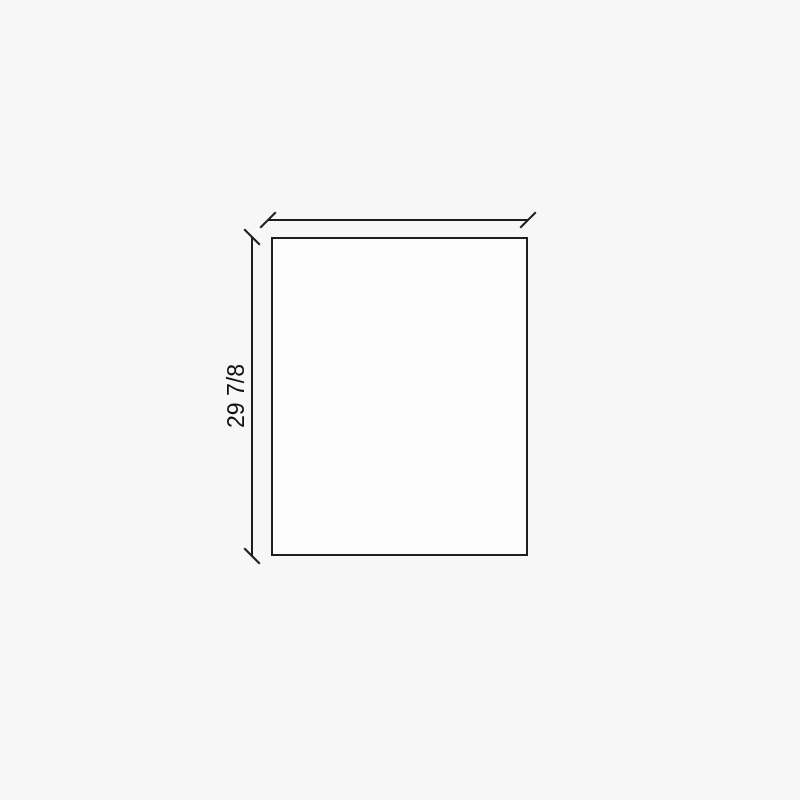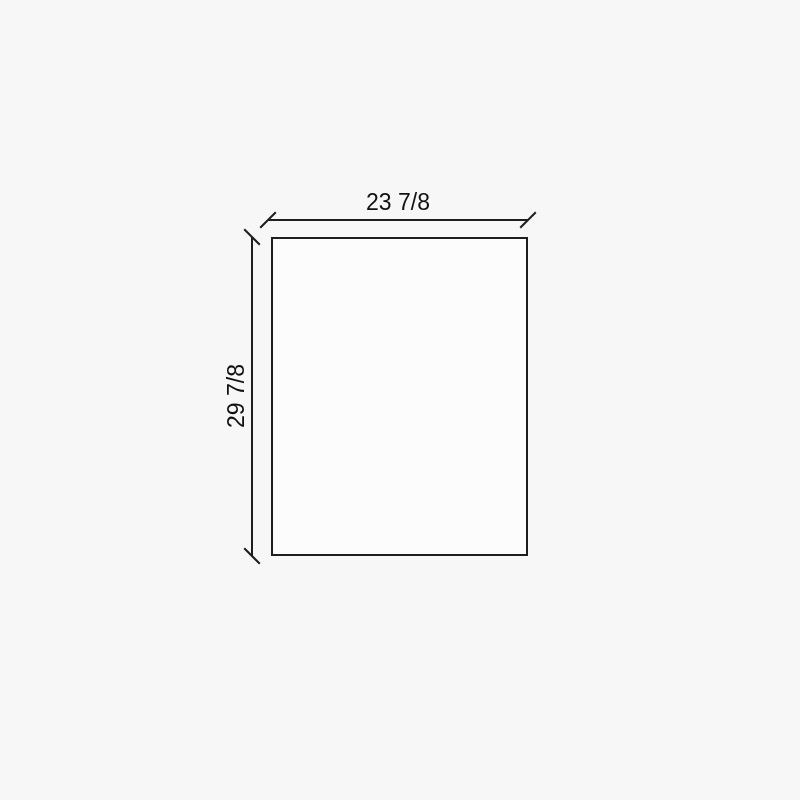--- a/index.html
+++ b/index.html
@@ -81,20 +81,19 @@
 </head>
 <body>
 
 <div class="canvas">
 
   <div class="panel"></div>
 
   <div class="dim-line-h"></div>
   <div class="tick tick-h-left"></div>
   <div class="tick tick-h-right"></div>
-  <div class="dim-label dim-label-width">23 7/8</div>
 
   <div class="dim-line-v"></div>
   <div class="tick tick-v-top"></div>
   <div class="tick tick-v-bottom"></div>
   <div class="dim-label dim-label-height">29 7/8</div>
 
 </div>
 
 </body></html>

